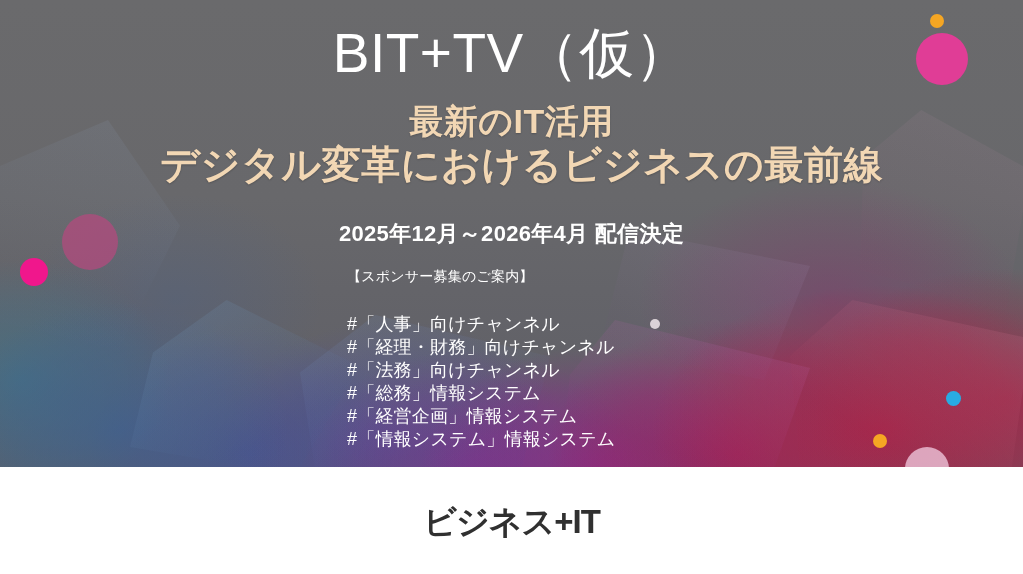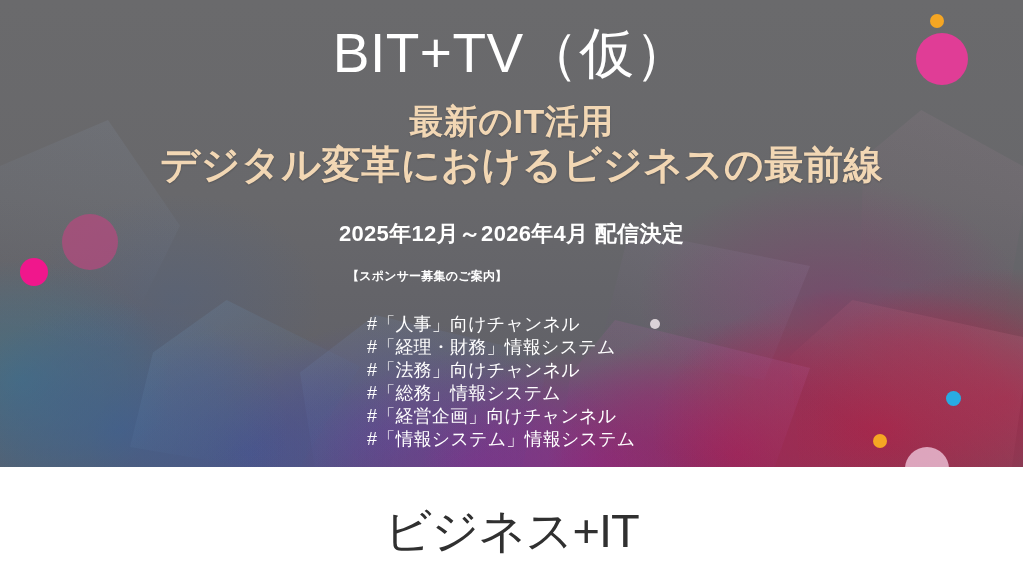--- a/index.html
+++ b/index.html
@@ -161,63 +161,62 @@
     font-weight: 700;
     letter-spacing: 0.3px;
     white-space: nowrap;
   }
 
   .sponsor-note {
     position: absolute;
     left: 347px;
     top: 268px;
     color: #ffffff;
-    font-size: 12px;
-    font-weight: 700;
+    font-size: 14px;
+    font-weight: 400;
     letter-spacing: 0.2px;
     white-space: nowrap;
   }
 
   .channel-list {
     position: absolute;
     left: 347px;
     top: 313px;
     margin: 0;
     padding: 0;
     list-style: none;
   }
   .channel-item {
     color: #ffffff;
     font-size: 18px;
     line-height: 23px;
     font-weight: 400;
     letter-spacing: 0.2px;
     white-space: nowrap;
-    margin-left: 20px;
   }
 
   
   .footer {
     position: absolute;
     left: 0;
     top: 467px;
     width: 1023px;
     height: 107px;
     background: #ffffff;
   }
 
   .logo {
     position: absolute;
     left: 0;
     right: 0;
     top: 33px;
     text-align: center;
     color: #303030;
-    font-size: 47px;
-    font-weight: 400;
+    font-size: 33px;
+    font-weight: 700;
     letter-spacing: -1px;
     white-space: nowrap;
   }
 </style>
 </head>
 <body>
 
 <div id="page">
 
   <div class="banner">
@@ -250,24 +249,24 @@
         <div class="subtitle-1">最新のIT活用</div>
         <div class="subtitle-2">デジタル変革におけるビジネスの最前線</div>
       </div>
 
       <div class="dateline">2025年12月～2026年4月 配信決定</div>
 
       <div class="sponsor-note">【スポンサー募集のご案内】</div>
 
       <ul class="channel-list">
         <li class="channel-item">#「人事」向けチャンネル</li>
-        <li class="channel-item">#「経理・財務」情報システム</li>
+        <li class="channel-item">#「経理・財務」向けチャンネル</li>
         <li class="channel-item">#「法務」向けチャンネル</li>
         <li class="channel-item">#「総務」情報システム</li>
-        <li class="channel-item">#「経営企画」向けチャンネル</li>
+        <li class="channel-item">#「経営企画」情報システム</li>
         <li class="channel-item">#「情報システム」情報システム</li>
       </ul>
 
     </div>
   </div>
 
   <div class="footer">
     <div class="logo">ビジネス+IT</div>
   </div>
 

